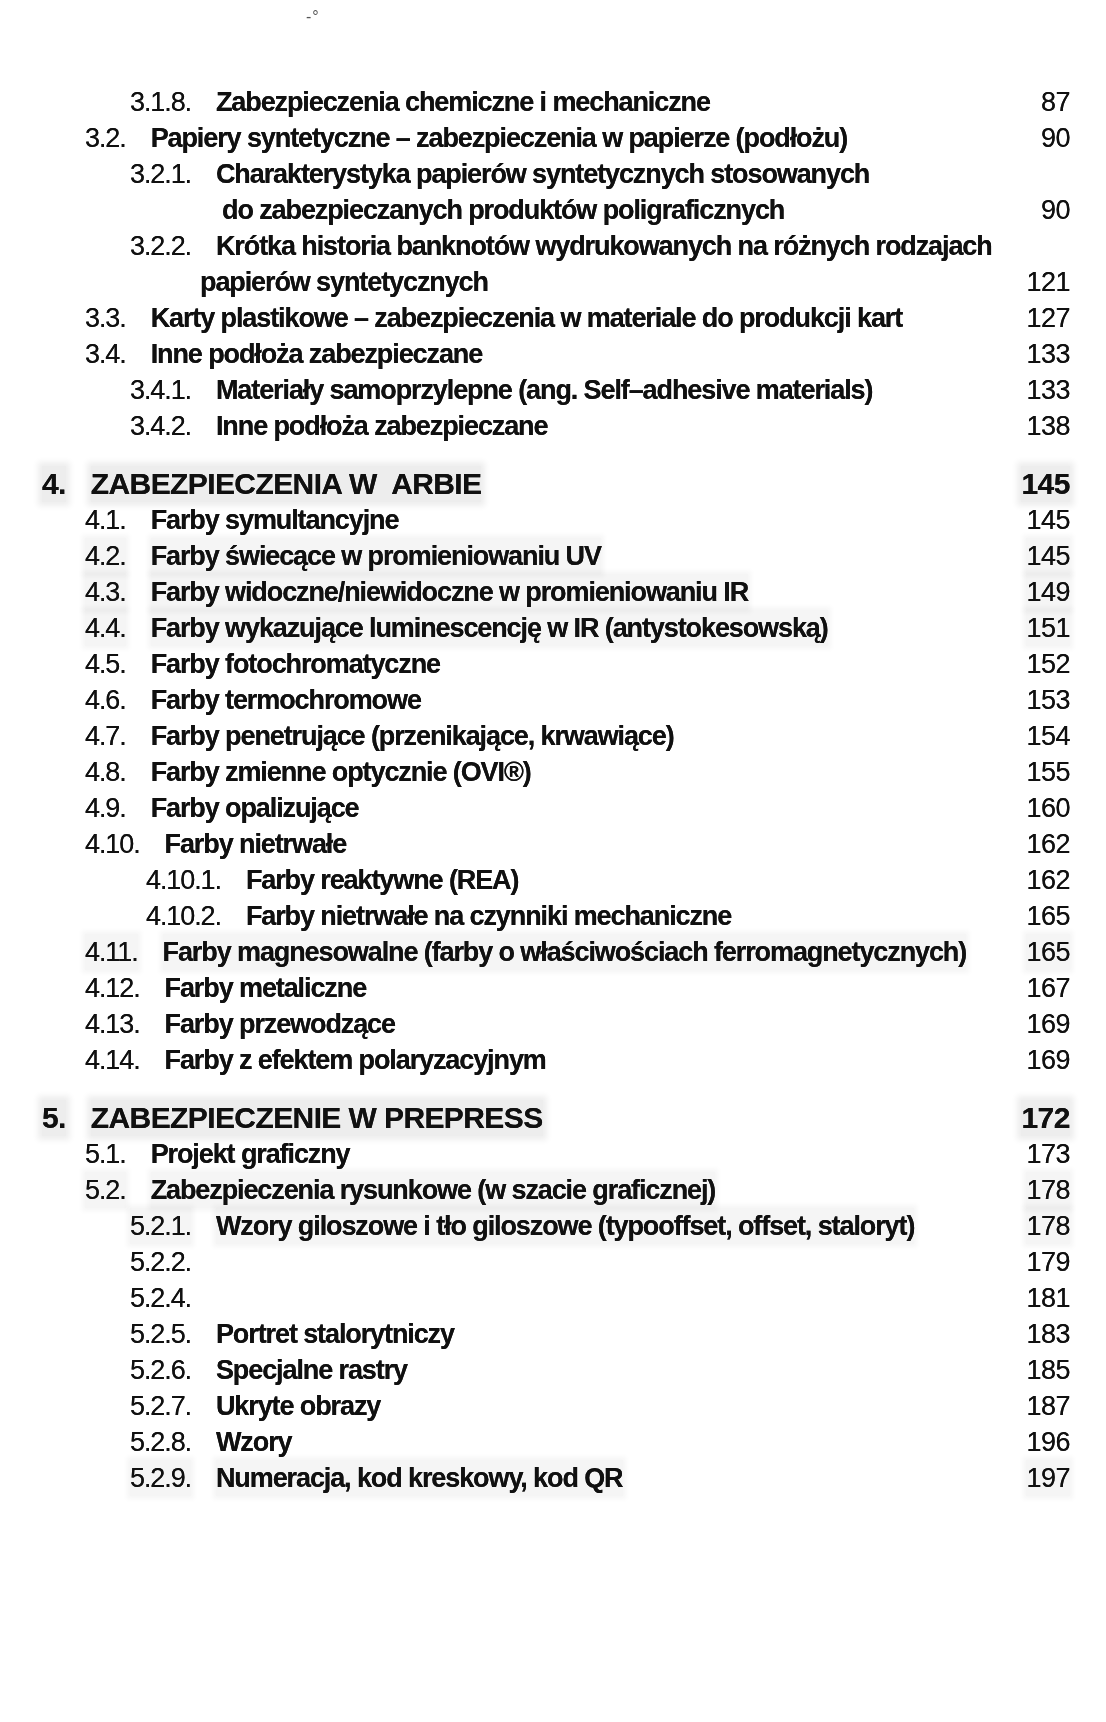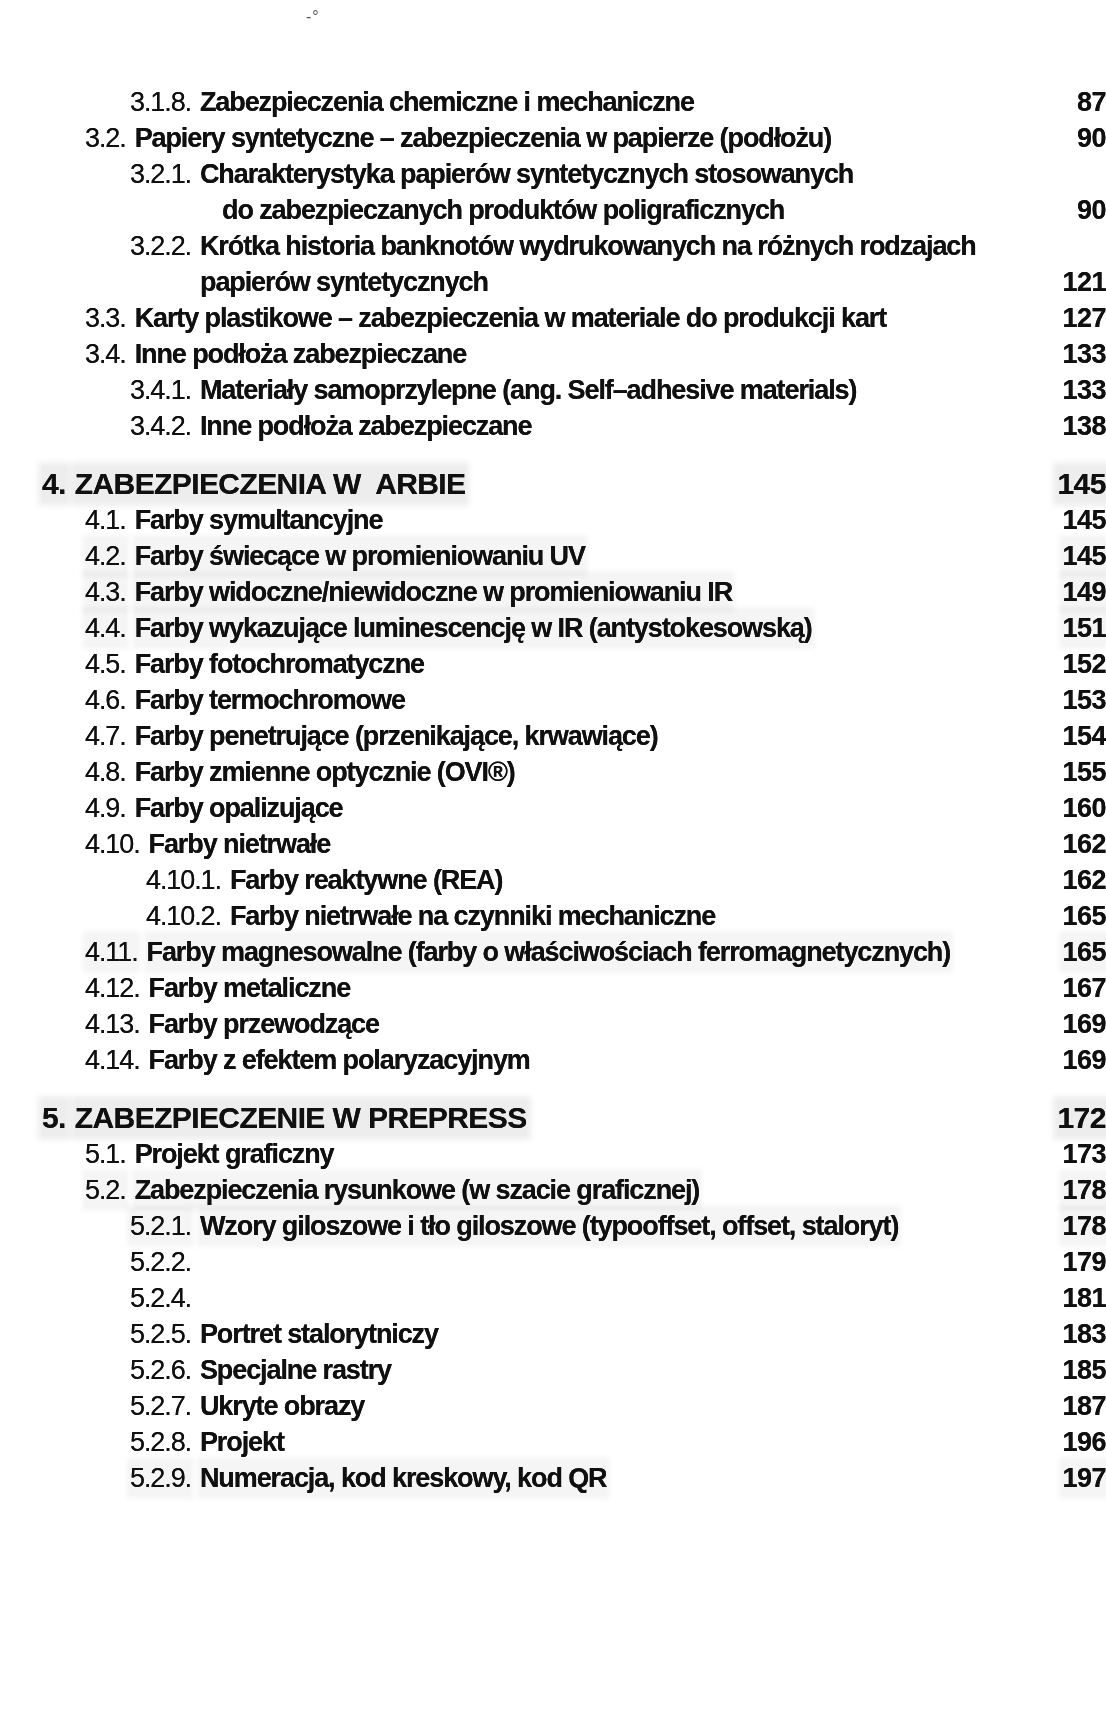--- a/index.html
+++ b/index.html
@@ -27,33 +27,34 @@
     left:0;
     right:0;
     display:flex;
     flex-direction:column;
   }
   .row{
     display:flex;
     align-items:baseline;
     min-height:36px;
     line-height:36px;
+    padding-right:36px;
     font-size:27px;
     letter-spacing:-1.1px;
     text-shadow:0 0 0.6px rgba(0,0,0,0.85);
     white-space:pre-wrap;
+    gap:16px;
   }
   .row .num{margin-right:9px;flex:0 0 auto;}
   .row .title{flex:0 1 auto;font-weight:bold;}
   .row .page-num{
     margin-left:auto;
     flex:0 0 auto;
     text-align:left;
     letter-spacing:-0.5px;
-    font-weight:bold;
   }
   
   .lv-chapter{padding-left:42px;font-weight:bold;font-size:30px;letter-spacing:-0.6px;}
   .lv-l1{padding-left:85px;}
   .lv-l2{padding-left:130px;}
   .lv-l2b{padding-left:146px;}
   .lv-cont1{padding-left:222px;}
   .lv-cont2{padding-left:200px;}
   .gap{margin-top:22px;}
   
@@ -245,21 +246,21 @@
     <span class="title">Specjalne rastry</span>
     <span class="page-num">185</span>
   </div>
       <div class="row lv-l2">
     <span class="num">5.2.7.</span>
     <span class="title">Ukryte obrazy</span>
     <span class="page-num">187</span>
   </div>
       <div class="row lv-l2">
     <span class="num">5.2.8.</span>
-    <span class="title">Projekt</span>
+    <span class="title">Wzory</span>
     <span class="page-num">196</span>
   </div>
       <div class="row lv-l2 smudge">
     <span class="num">5.2.9.</span>
     <span class="title">Numeracja, kod kreskowy, kod QR</span>
     <span class="page-num">197</span>
   </div>
     </div>
 </div>
 

